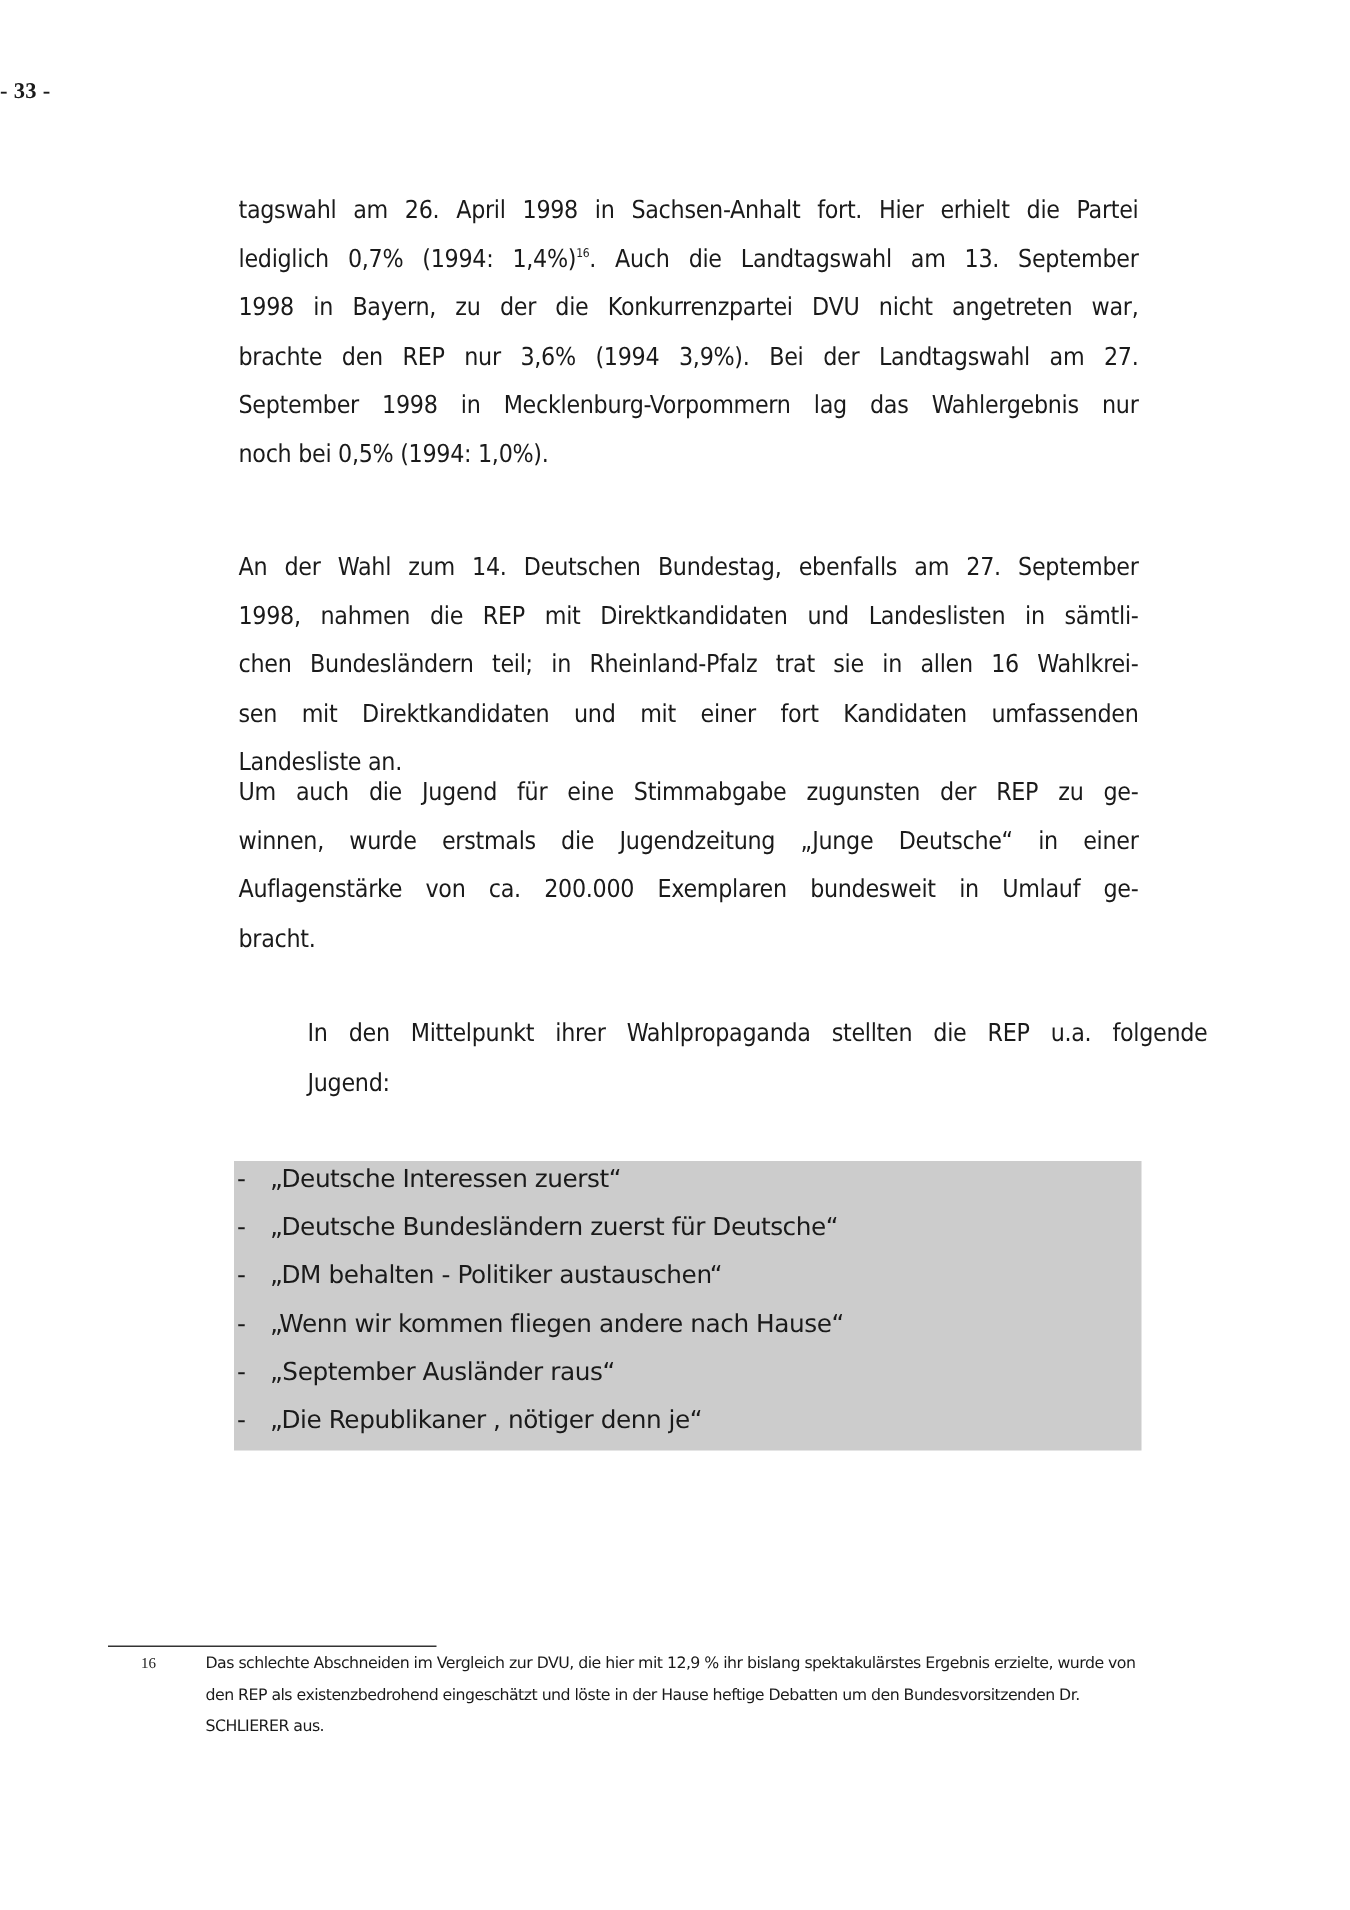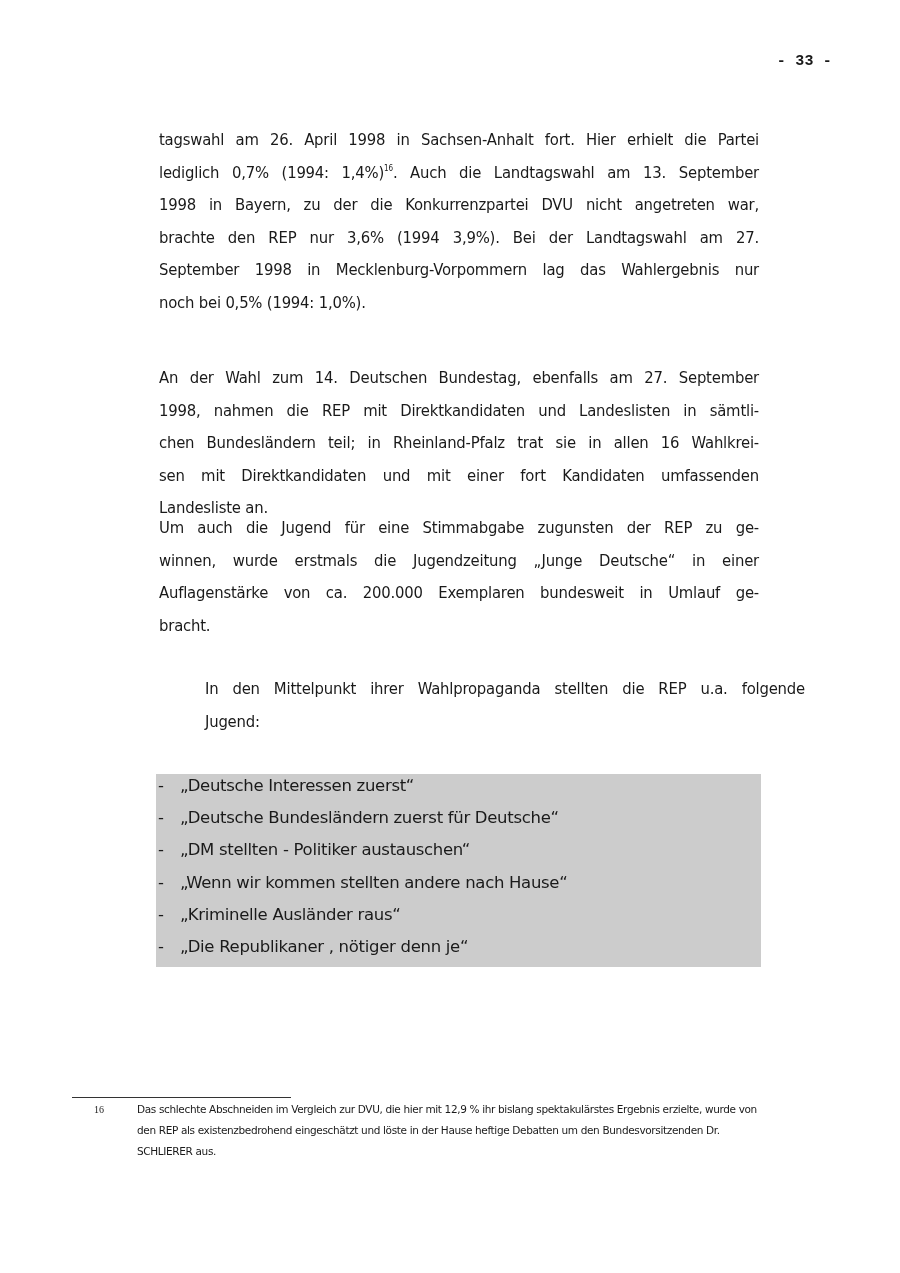--- a/index.html
+++ b/index.html
@@ -1,19 +1,19 @@
 <!DOCTYPE html>
 <html><head>
   <meta charset="utf-8">
   <style>
     html, body { margin: 0; padding: 0; background: #ffffff; }
     body { width: 900px; height: 1273px; position: relative; overflow: hidden;
            font-family: "DejaVu Sans", sans-serif; color: #1a1a1a; }
-    .page-number { position: absolute; top: 53px; left: 0; width: 832px; text-align: right;
-                   font-family: Liberation Mono, monospace; font-weight: bold; font-size: 15px;
+    .page-number { position: absolute; top: 53px; left: 0; width: 832px; text-align: left;
+                   font-family: Liberation Serif, serif; font-weight: bold; font-size: 15px;
                    letter-spacing: 0.2px; }
     .body-text { position: absolute; left: 159px; width: 600px;
                  font-family: "DejaVu Sans", sans-serif; font-size: 16.5px; line-height: 32.5px;
                  text-align: justify; font-stretch: condensed; letter-spacing: -0.2px; }
     .line { display: block; text-align: justify; text-align-last: justify; white-space: nowrap; }
     .line.last { text-align-last: left; }
     sup.fnref { font-size: 8px; vertical-align: 7px; line-height: 0; }
     .slogan-box { position: absolute; left: 156px; top: 774px; width: 605px; height: 193px;
                   background: #cccccc; }
     .slogan { position: absolute; left: 0; height: 32px; line-height: 24px; width: 600px;
@@ -64,29 +64,29 @@
   <div class="slogan" style="top:0px;">
     <span class="dash">-</span>
     <span class="stext">„Deutsche Interessen zuerst“</span>
   </div>
   <div class="slogan" style="top:32px;">
     <span class="dash">-</span>
     <span class="stext">„Deutsche Bundesländern zuerst für Deutsche“</span>
   </div>
   <div class="slogan" style="top:64px;">
     <span class="dash">-</span>
-    <span class="stext">„DM stellten - Politiker austauschen“</span>
+    <span class="stext">„DM behalten - Politiker austauschen“</span>
   </div>
   <div class="slogan" style="top:97px;">
     <span class="dash">-</span>
-    <span class="stext">„Wenn wir kommen stellten andere nach Hause“</span>
+    <span class="stext">„Wenn wir kommen fliegen andere nach Hause“</span>
   </div>
   <div class="slogan" style="top:129px;">
     <span class="dash">-</span>
-    <span class="stext">„Kriminelle Ausländer raus“</span>
+    <span class="stext">„September Ausländer raus“</span>
   </div>
   <div class="slogan" style="top:161px;">
     <span class="dash">-</span>
     <span class="stext">„Die Republikaner , nötiger denn je“</span>
   </div>
 </div>
 
 <div class="fn-rule"></div>
 <div class="fn-num">16</div>
 <div class="fn-text">

